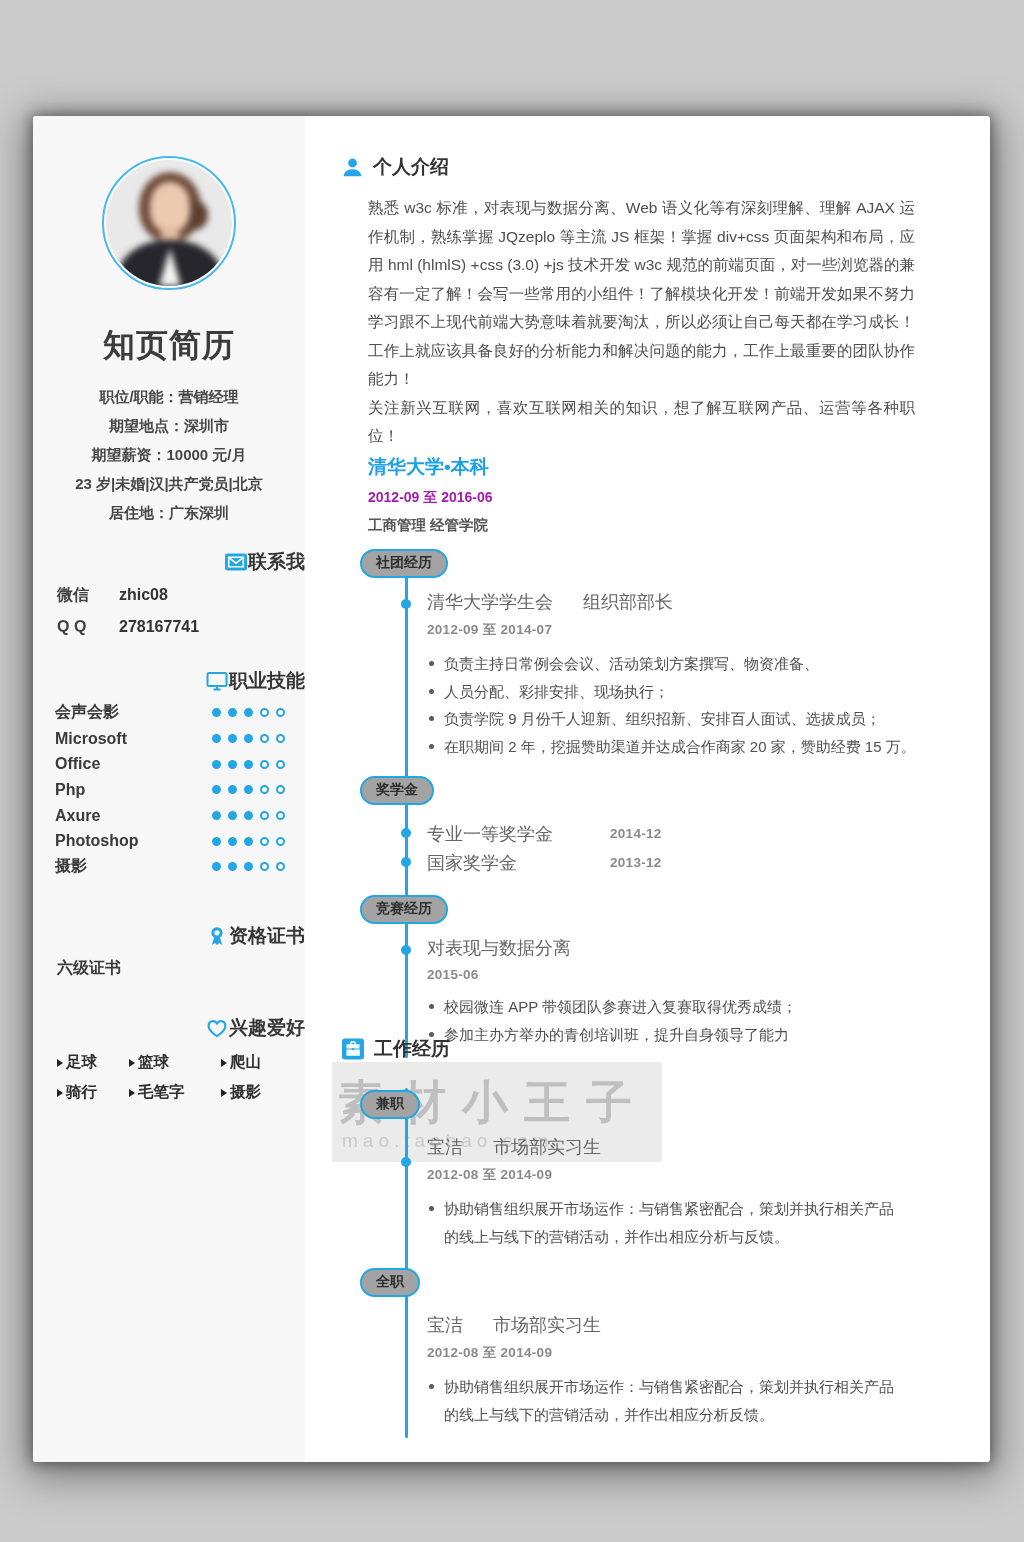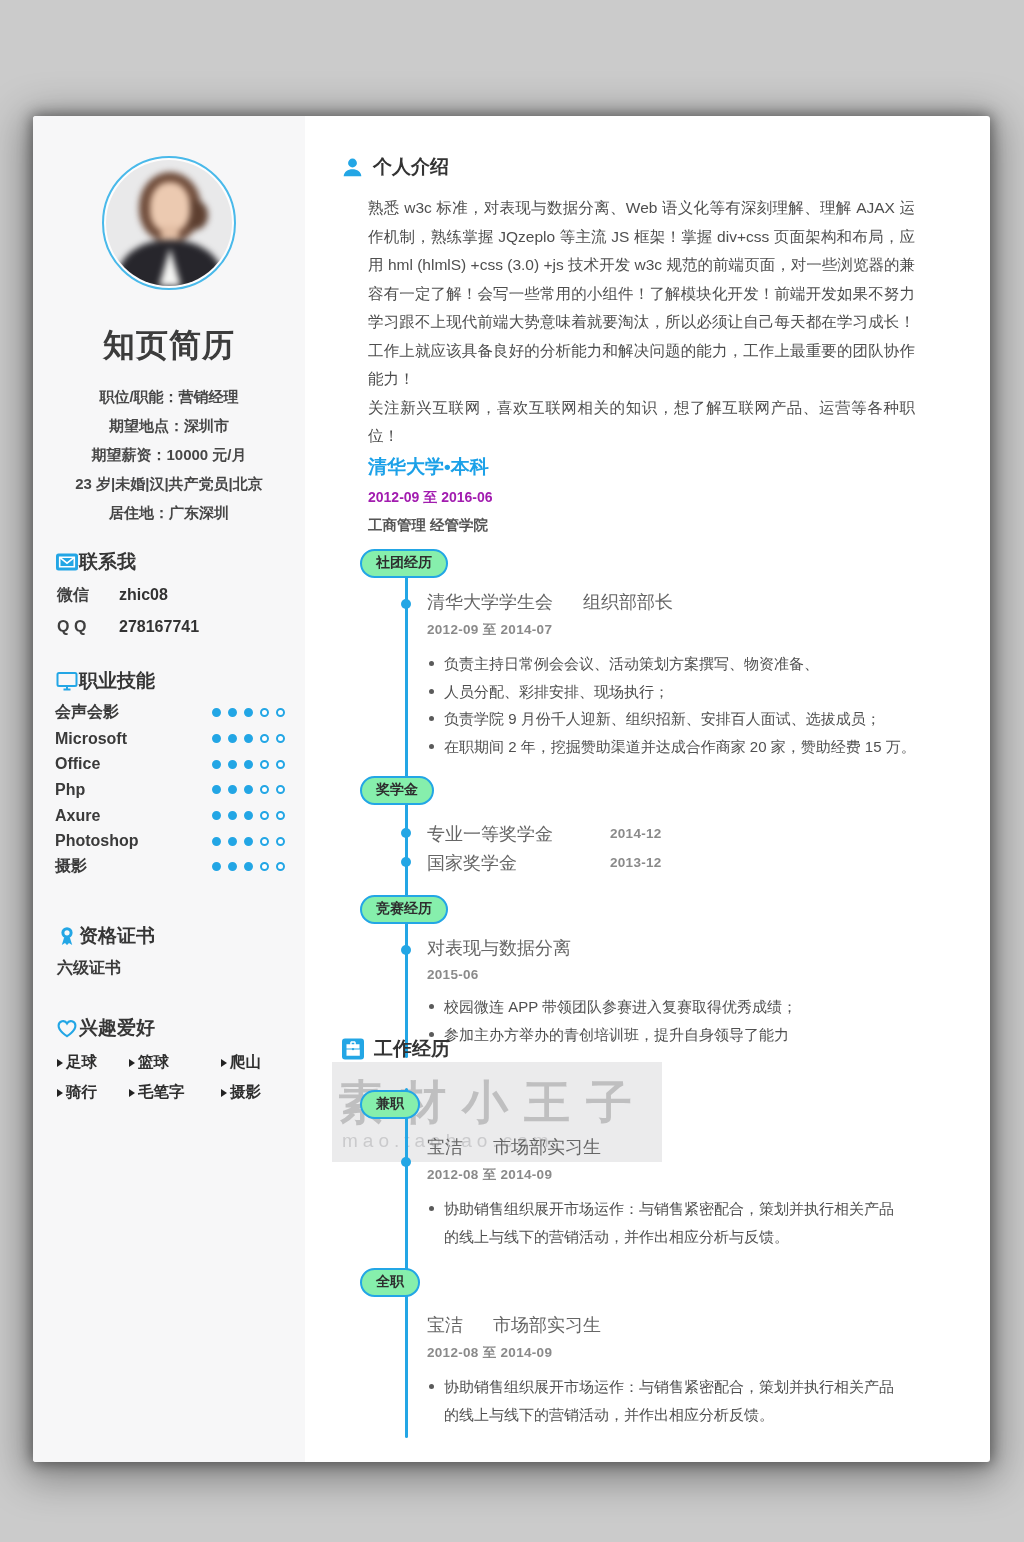--- a/index.html
+++ b/index.html
@@ -33,21 +33,21 @@
   .av-suit  { position:absolute; bottom:-30px; left:12px; width:104px; height:76px; background:#27262c; border-radius:48% 48% 0 0; }
   .av-shirt { position:absolute; bottom:0; left:53px; width:22px; height:38px; background:#f4f4f2; clip-path:polygon(50% 0,0 100%,100% 100%); }
   .name {
     position:absolute; top:208px; left:0; right:0; text-align:center;
     font-size:32px; font-weight:bold; color:#3c3c3c; letter-spacing:1px;
   }
   .profile { position:absolute; top:266px; left:0; right:0; }
   .profile-line { text-align:center; height:29px; line-height:29px; font-size:15px; font-weight:600; color:#474747; }
   .side-sec { position:absolute; left:0; right:0; }
   .sec-contact { top:432px; } .sec-skills { top:551px; } .sec-certs { top:806px; } .sec-hobbies { top:898px; }
-  .side-head { display:flex; align-items:center; padding-left:22px; height:28px; }
+  .side-head { display:flex; align-items:center; padding-left:22px; height:28px;justify-content:flex-end; }
   .side-head .ttl { font-size:19px; font-weight:bold; color:#363636; }
   .icon { display:inline-flex; flex:0 0 auto; }
   .contact-row { display:flex; padding-left:24px; height:26px; align-items:center; font-size:16px; font-weight:600; color:#3f3f3f; margin-top:6px; }
   .contact-row .clabel { width:62px; }
   .contact-row .cvalue { color:#333; }
   .skill-row { display:flex; justify-content:space-between; align-items:center; height:25.7px; padding:0 20px 0 22px; }
   .skill-name { font-size:16px; font-weight:600; color:#3a3a3a; }
   .dots { display:flex; gap:7px; align-items:center; }
   .dot { width:9px; height:9px; border-radius:50%; border:2.5px solid #23a6e5; background:#fff; }
   .dot.filled { background:#23a6e5; border-color:#23a6e5; }
@@ -63,21 +63,21 @@
   .main-head .ttl { font-size:19px; font-weight:bold; color:#333; }
   .intro-text { margin:12px 75px 0 63px; }
   .intro-text p { font-size:15.5px; line-height:28.5px; color:#4e4e4e; text-align:justify; }
   .edu-school { margin:10px 0 0 63px; font-size:19px; font-weight:bold; color:#1ca1e8; }
   .edu-dates  { margin:9px 0 0 63px; font-size:14px; font-weight:600; color:#a21caf; }
   .edu-major  { margin:9px 0 0 63px; font-size:14.5px; font-weight:600; color:#555; }
   .timeline { position:relative; margin-top:14px; padding-bottom:10px; }
   .tline { position:absolute; left:100px; top:10px; bottom:0; width:3px; background:#23a6e5; border-radius:2px; }
   .badge {
     position:relative; z-index:2; display:inline-block; margin-left:55px;
-    background:#86efac; border:2px solid #23a6e5; border-radius:15px;
+    background:#a3a3a3; border:2px solid #23a6e5; border-radius:15px;
     padding:3px 14px 4px; font-size:14px; font-weight:bold; color:#2e2e2e;
   }
   .entry { position:relative; margin-left:122px; z-index:1; }
   .tdot { position:absolute; left:-26px; width:10px; height:10px; border-radius:50%; background:#23a6e5; }
   .e-title { font-size:18px; color:#666; }
   .e-title .role { margin-left:30px; }
   .e-date { margin-top:7px; font-size:13.5px; font-weight:600; color:#8a8a8a; letter-spacing:.3px; }
   ul.blist { list-style:none; margin-top:11px; }
   ul.blist li { position:relative; padding-left:17px; font-size:15px; line-height:27.5px; color:#4f4f4f; }
   ul.blist li::before { content:""; position:absolute; left:2px; top:11px; width:5px; height:5px; border-radius:50%; background:#5a5a5a; }

